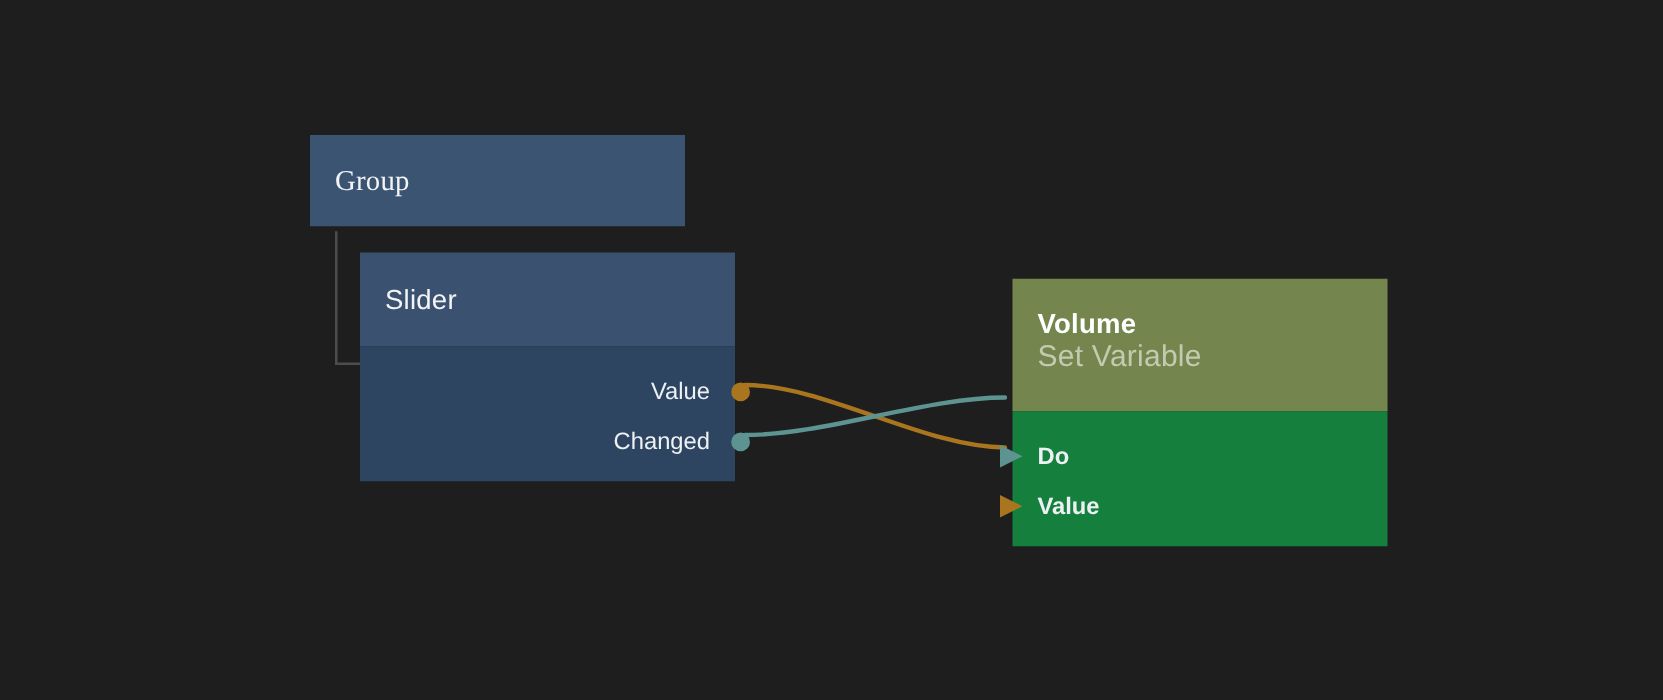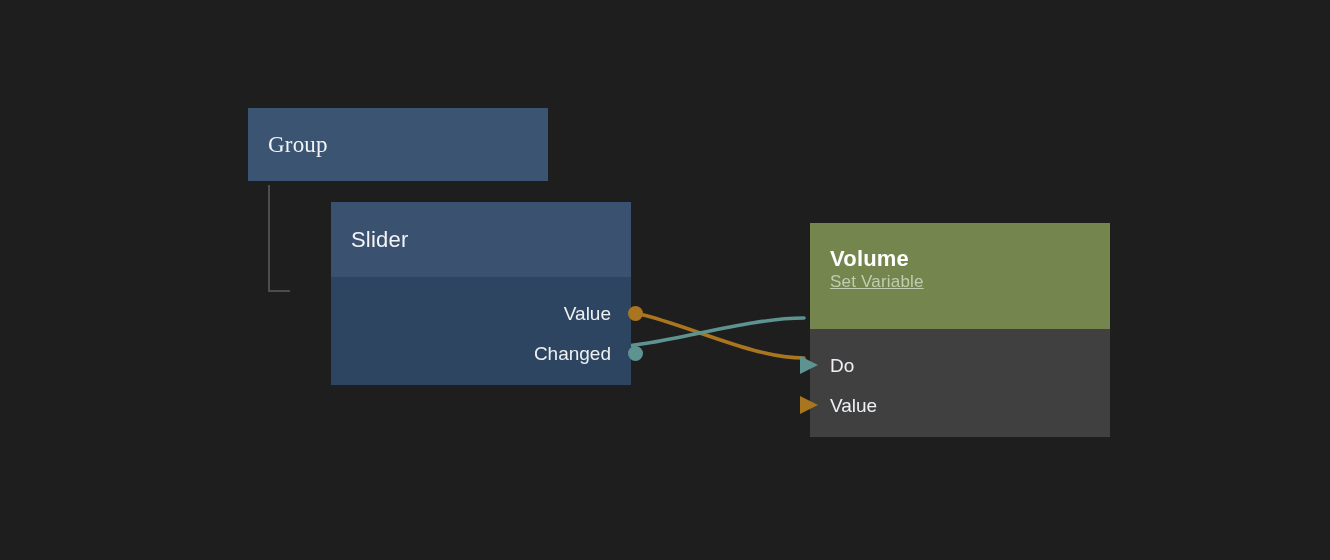--- a/index.html
+++ b/index.html
@@ -76,21 +76,20 @@
     border-bottom: 2px solid #4d4d4d;
     box-sizing: border-box;
   }
 
   
   #slider-node {
     left: 288px;
     top: 202px;
     width: 300px;
     height: 183px;
-    margin-left: 43px;
   }
   #slider-node .node-header {
     height: 75px;
     background: #3a5170;
     display: flex;
     align-items: center;
     padding-left: 20px;
   }
   #slider-node .node-body {
     height: 108px;
@@ -137,36 +136,36 @@
     height: 214px;
   }
   #volume-node .node-header {
     height: 106px;
     background: #74864e;
     padding: 24px 0 0 20px;
     margin-top: 41px;
   }
   #volume-node .node-body {
     height: 108px;
-    background: #404040;
+    background: #15803d;
     padding-top: 16px;
+    font-weight: bold;
   }
   .volume-title {
     color: #ffffff;
     font-size: 22px;
     font-weight: bold;
     line-height: 1.1;
     letter-spacing: 0.2px;
   }
   .volume-subtitle {
     color: #c2cbb0;
-    font-size: 17px;
+    font-size: 24px;
     line-height: 1.25;
     letter-spacing: 0.2px;
-    text-decoration: underline;
   }
 
   
   .port-row-in {
     position: relative;
     height: 40px;
     display: flex;
     align-items: center;
     justify-content: flex-start;
     padding-left: 20px;

